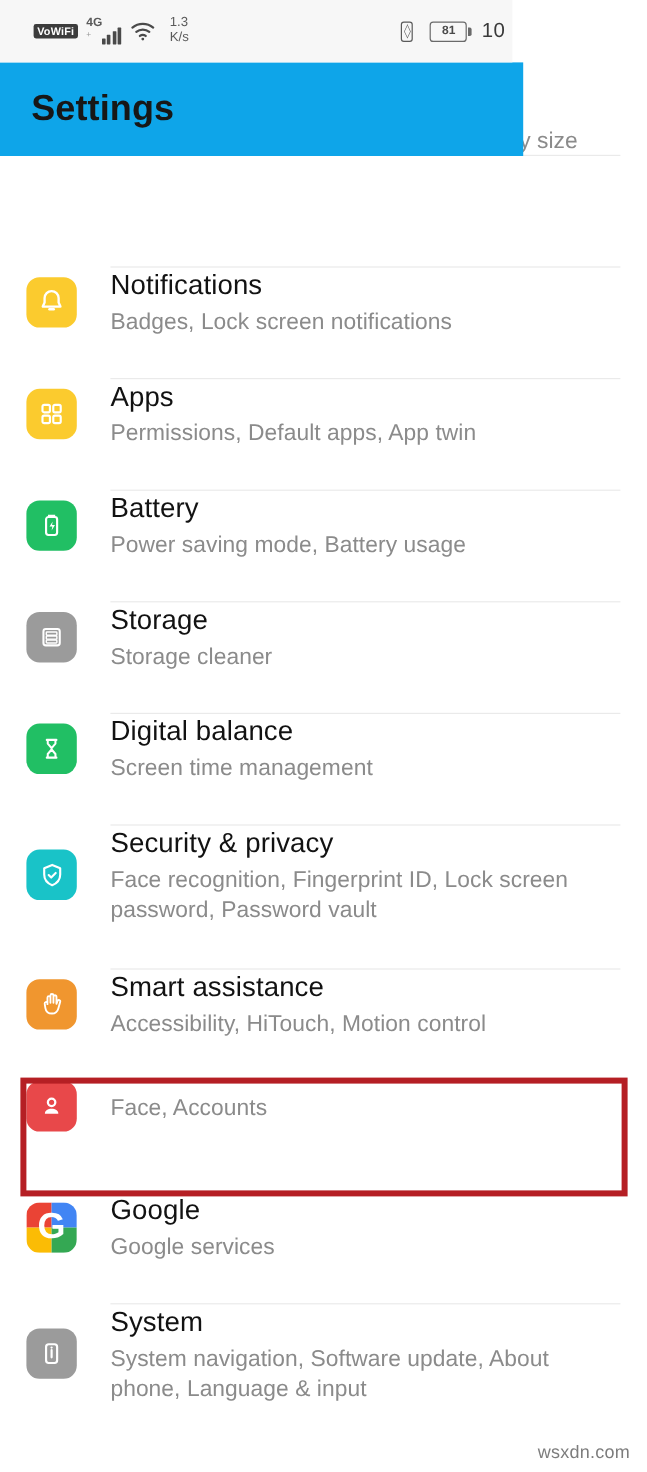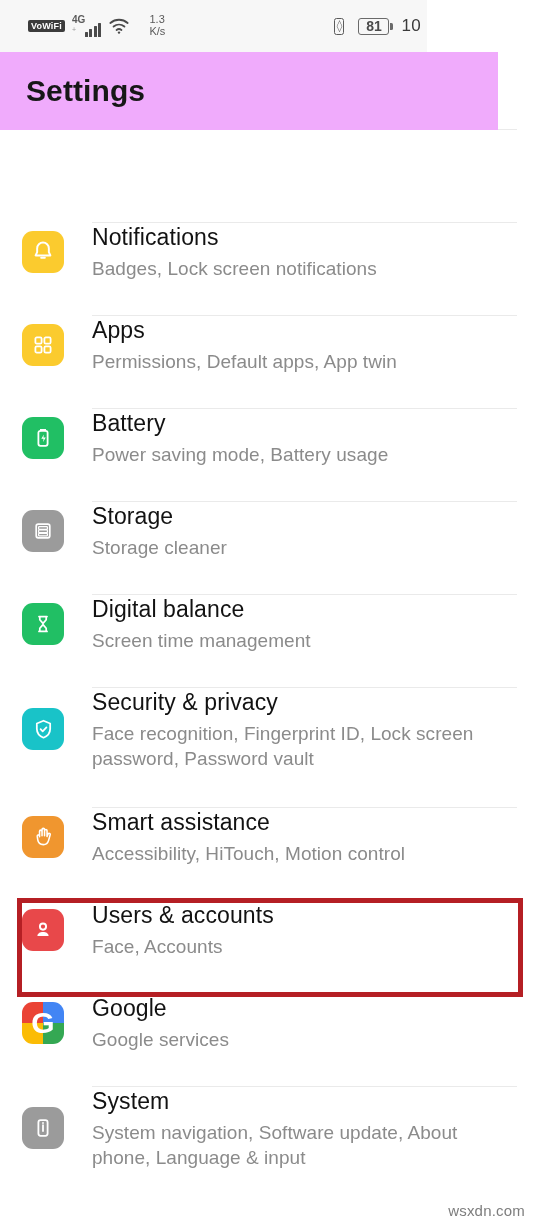--- a/index.html
+++ b/index.html
@@ -47,47 +47,47 @@
   }
   .bars { display: flex; align-items: flex-end; gap: 1.5px; margin-left: 13px; height: 14px; }
   .bars i { display: block; width: 3px; background: #4a4a4a; border-radius: .5px; }
   .bars i:nth-child(1){ height: 5px; }
   .bars i:nth-child(2){ height: 8px; }
   .bars i:nth-child(3){ height: 11px; }
   .bars i:nth-child(4){ height: 14px; }
 
   .speed {
     display: flex; flex-direction: column; align-items: flex-start;
-    line-height: 1.05; color: #5a5a5a; margin-left: 12px;
+    line-height: 1.05; color: #5a5a5a; margin-left: 4px;
   }
   .speed .v { font-size: 11px; }
   .speed .u { font-size: 11px; }
 
   .time-text { font-size: 17px; color: #3a3a3a; letter-spacing: .3px; }
 
   .battery-wrap { display: flex; align-items: center; }
   .battery-body {
     width: 31px; height: 17px;
     border: 1.8px solid #6a6a6a; border-radius: 3px;
     display: flex; align-items: center; justify-content: center;
   }
-  .battery-body span { font-size: 14px; font-weight: bold; color: #4a4a4a; line-height: 1; }
+  .battery-body span { font-size: 10px; font-weight: bold; color: #4a4a4a; line-height: 1; }
   .battery-cap { width: 3px; height: 7px; background: #6a6a6a; border-radius: 0 1.5px 1.5px 0; margin-left: 1px; }
 
   .vibrate-icon { position: relative; width: 22px; height: 20px; display:flex; align-items:center; justify-content:center;}
   .vib-phone { width: 10px; height: 17px; border: 1.8px solid #5a5a5a; border-radius: 2.5px; }
   .vib-wave { position: absolute; font-size: 13px; color: #5a5a5a; line-height: 1; }
   .vib-l { left: 0px; }
   .vib-r { right: 0px; }
 
   
   #header {
     position: absolute; top: 52px; left: 0;
-    width: 498px; height: 78px;
-    background: #f0abfc;
+    width: 436px; height: 78px;
+    background: #0ea5e9;
     z-index: 20;
     display: flex; align-items: center;
   }
   #header h1 {
     font-size: 30px; font-weight: bold; color: #171717;
     padding-left: 26px; letter-spacing: .1px;
   }
 
   
   #list {
@@ -324,21 +324,20 @@
       <div class="row-inner">
         <div class="icon-cell">
           <div class="app-icon" style="background:#e8484a">
             <svg width="24" height="24" viewBox="0 0 24 24" fill="none">
               <circle cx="12" cy="8.6" r="3.1" stroke="#ffffff" stroke-width="1.9"></circle>
               <path d="M6.4 18.1c0-2.6 2.5-4.1 5.6-4.1s5.6 1.5 5.6 4.1z" fill="#ffffff"></path>
             </svg>
           </div>
         </div>
         <div class="txt-cell">
-          <div class="row-title">Users &amp; accounts</div>
           <div class="row-sub">Face, Accounts</div>
         </div>
       </div>
 
     </div>
 
     <div class="row">
       <div class="row-inner">
         <div class="icon-cell">
           <div class="g-tile">

